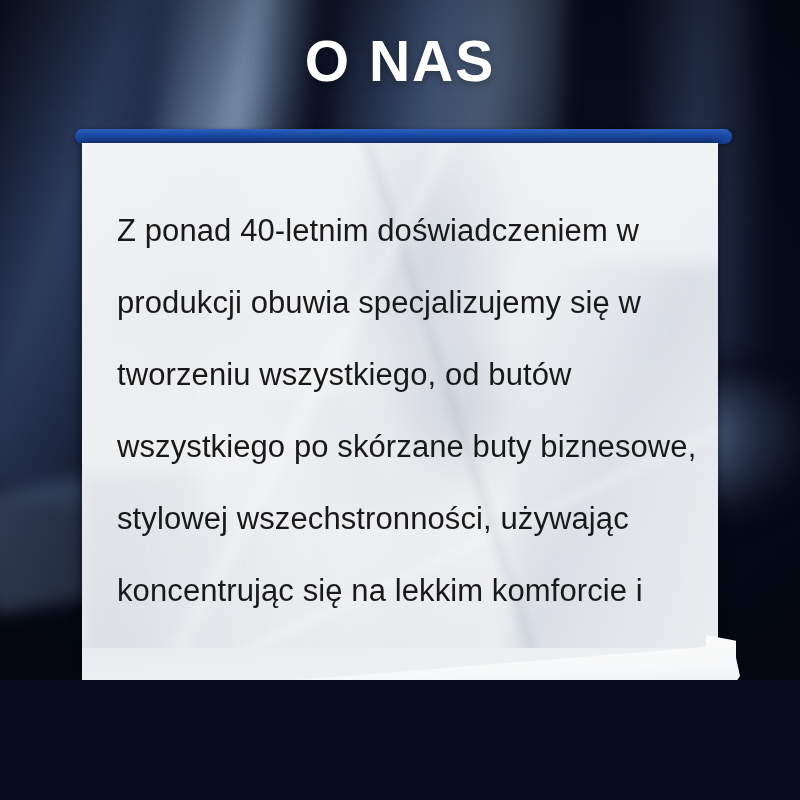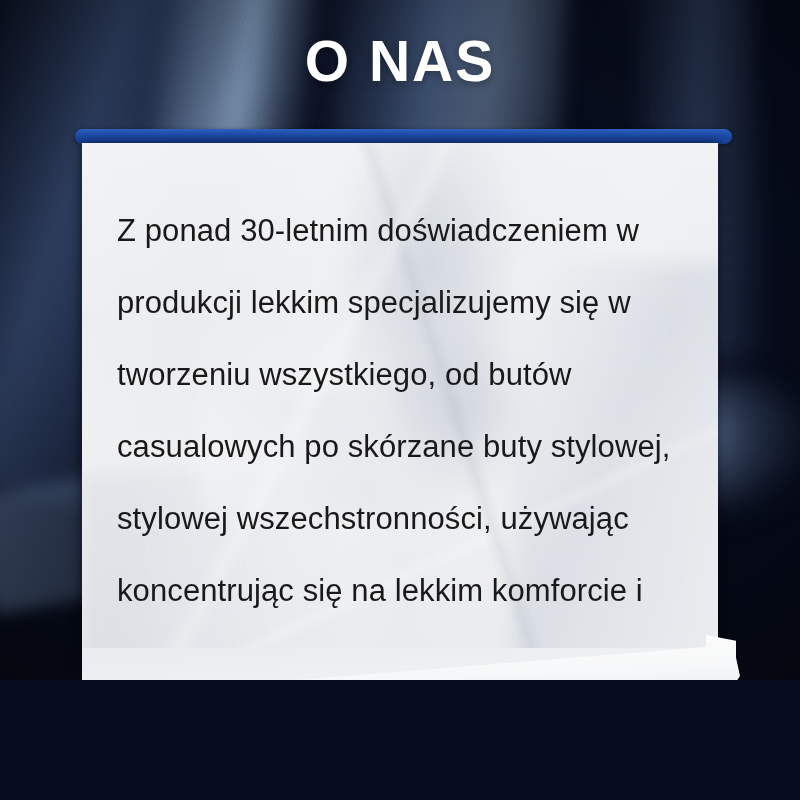--- a/index.html
+++ b/index.html
@@ -189,24 +189,24 @@
       <div class="paper-see">
         <div class="see s1"></div>
         <div class="see s2"></div>
         <div class="see s3"></div>
         <div class="see s4"></div>
         <div class="see s5"></div>
       </div>
       <div class="paper-creases"></div>
 
       <div class="copy">
-        <span class="ln">Z ponad 30-letnim doświadczeniem w</span>
-        <span class="ln">produkcji lekkim specjalizujemy się w</span>
+        <span class="ln">Z ponad 40-letnim doświadczeniem w</span>
+        <span class="ln">produkcji obuwia specjalizujemy się w</span>
         <span class="ln">tworzeniu wszystkiego, od butów</span>
-        <span class="ln">casualowych po skórzane buty stylowej,</span>
+        <span class="ln">wszystkiego po skórzane buty biznesowe,</span>
         <span class="ln">stylowej wszechstronności, używając</span>
         <span class="ln">koncentrując się na lekkim komforcie i</span>
         <span class="ln">materiałów wysokiej jakości.</span>
       </div>
     </div>
 
     <div class="paper-slope"></div>
     <div class="curl-right-tab"></div>
     <div class="paper-curl-shadow"></div>
     <div class="paper-curl"></div>

